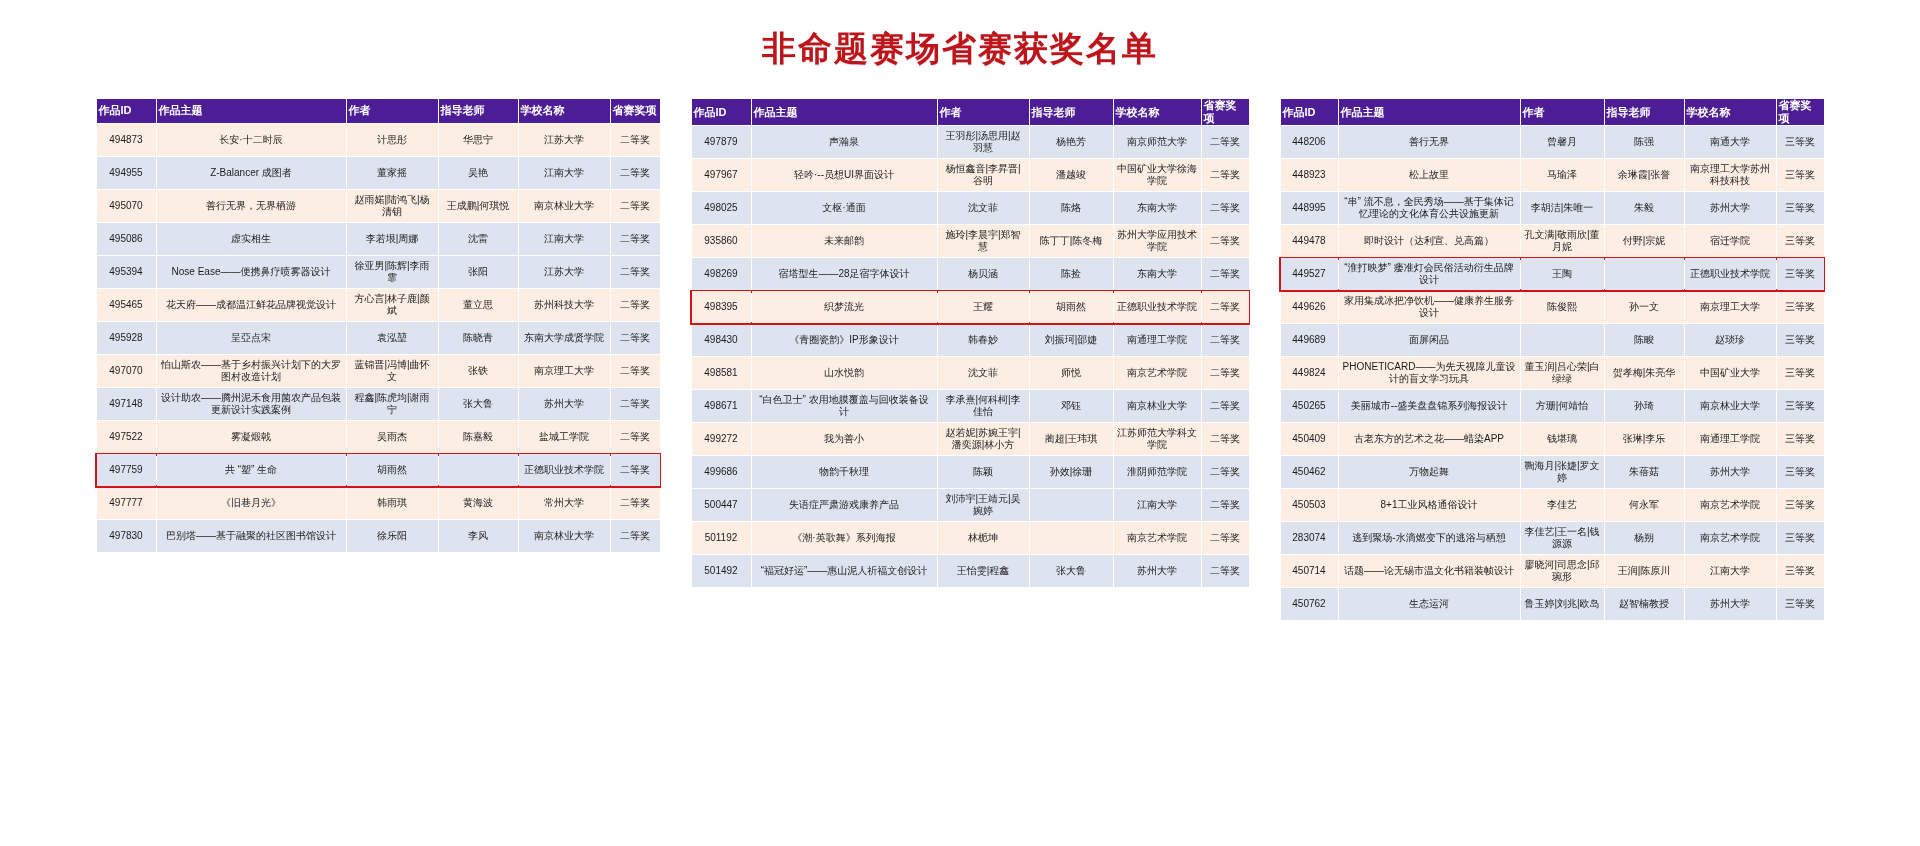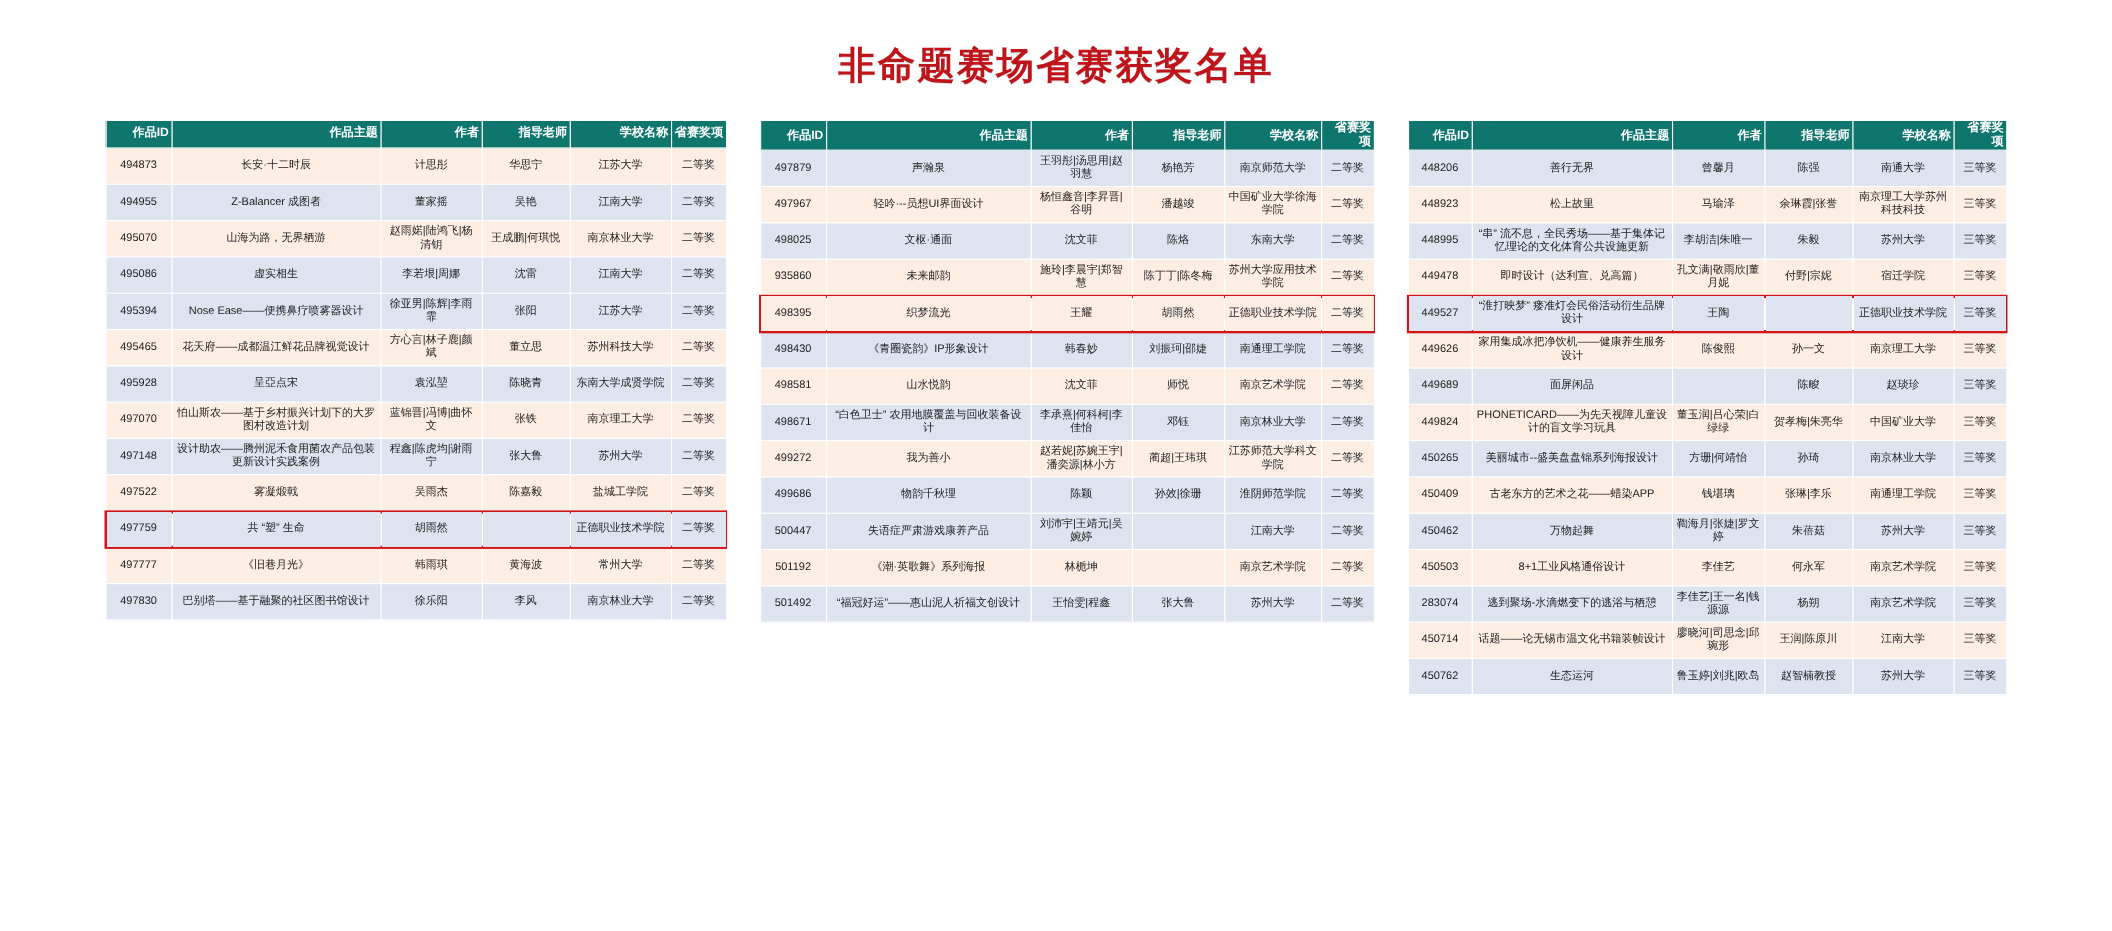--- a/index.html
+++ b/index.html
@@ -18,47 +18,47 @@
     background: #ffffff;
   }
   .page-title {
     text-align: center;
     color: #c0141b;
     font-family: "Liberation Serif", serif;
     font-weight: bold;
     font-size: 34px;
     letter-spacing: 2px;
     padding-top: 22px;
-    margin: 15px 0 26px 0;
+    margin: 4px 0 26px 0;
     text-shadow: 0 1px 0 rgba(0,0,0,0.12);
   }
   .tables-row {
     display: flex;
     justify-content: center;
     align-items: flex-start;
     gap: 30px;
     padding: 0 26px;
   }
   .table-wrap {
     flex: 0 0 auto;
   }
   table.award {
     border-collapse: collapse;
     table-layout: fixed;
     font-size: 10px;
     color: #1b1b1b;
   }
   table.award thead th {
-    background: #0f766e;
+    background: #4c1d95;
     color: #ffffff;
     font-weight: bold;
     font-size: 11px;
     height: 24px;
     border: 1px solid #ffffff;
-    text-align: right;
+    text-align: left;
     vertical-align: middle;
     padding: 0 2px;
     line-height: 1.2;
   }
   table.award td {
     border: 1px solid #ffffff;
     text-align: center;
     vertical-align: middle;
     padding: 3px 3px;
     line-height: 1.25;
@@ -137,21 +137,21 @@
             <tr class="odd">
               <td>494955</td>
               <td>Z-Balancer 成图者</td>
               <td>董家摇</td>
               <td>吴艳</td>
               <td>江南大学</td>
               <td>二等奖</td>
             </tr>
             <tr class="even">
               <td>495070</td>
-              <td>山海为路，无界栖游</td>
+              <td>善行无界，无界栖游</td>
               <td>赵雨婼|陆鸿飞|杨清钥</td>
               <td>王成鹏|何琪悦</td>
               <td>南京林业大学</td>
               <td>二等奖</td>
             </tr>
             <tr class="odd">
               <td>495086</td>
               <td>虚实相生</td>
               <td>李若垠|周娜</td>
               <td>沈雷</td>
@@ -280,20 +280,28 @@
               <td>二等奖</td>
             </tr>
             <tr class="even">
               <td>935860</td>
               <td>未来邮韵</td>
               <td>施玲|李晨宇|郑智慧</td>
               <td>陈丁丁|陈冬梅</td>
               <td>苏州大学应用技术学院</td>
               <td>二等奖</td>
             </tr>
+            <tr class="odd">
+              <td>498269</td>
+              <td>宿塔型生——28足宿字体设计</td>
+              <td>杨贝涵</td>
+              <td>陈捡</td>
+              <td>东南大学</td>
+              <td>二等奖</td>
+            </tr>
             <tr class="even hl">
               <td>498395</td>
               <td>织梦流光</td>
               <td>王耀</td>
               <td>胡雨然</td>
               <td>正德职业技术学院</td>
               <td>二等奖</td>
             </tr>
             <tr class="odd">
               <td>498430</td>

